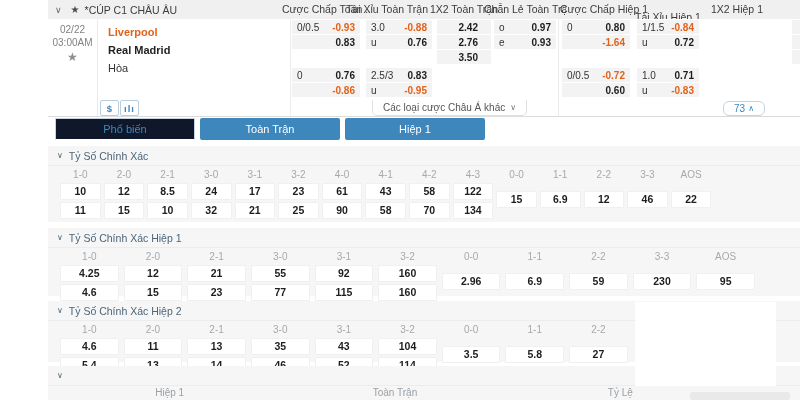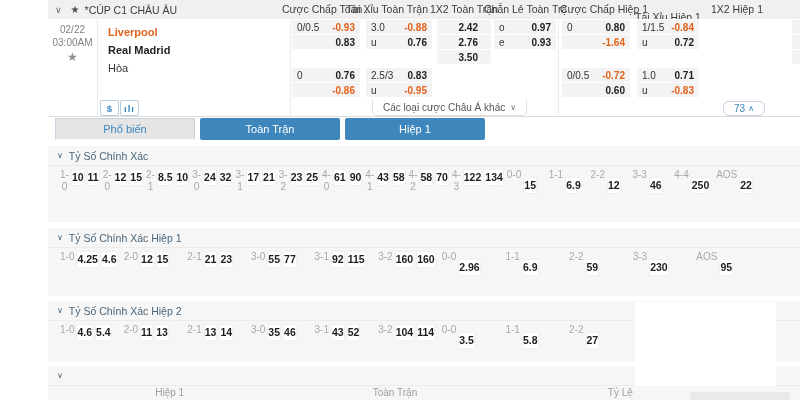--- a/index.html
+++ b/index.html
@@ -57,35 +57,35 @@
   .more-tab .caret{color:#777;font-size:8px;}
   .count-box{position:absolute;left:675px;top:82px;width:40px;height:13px;border:1px solid #c5d4e2;
              border-radius:6px;background:#fff;color:#3a87c0;font-size:10px;display:flex;
              align-items:center;justify-content:center;gap:3px;}
   .count-box .caret{font-size:8px;}
 
   
   .tabs-row{position:absolute;left:48px;top:118px;width:752px;height:23px;}
   .tab{position:absolute;top:0;height:22px;display:flex;align-items:center;justify-content:center;
        font-size:11px;box-sizing:border-box;}
-  .tab.active{left:7px;width:140px;background:#e5e5e5;border:1px solid #c7d3de;border-bottom-color:#fff;color:#3a87c0;}
+  .tab.active{left:7px;width:140px;background:#0f172a;border:1px solid #c7d3de;border-bottom-color:#fff;color:#3a87c0;}
   .tab.t1{left:152px;width:140px;background:#3e87bd;color:#fff;border-radius:2px;}
   .tab.t2{left:297px;width:140px;background:#3e87bd;color:#fff;border-radius:2px;}
 
   
   .section{position:absolute;left:48px;width:752px;background:#f6f6f6;box-sizing:border-box;}
   #sec0{top:146px;height:76px;} #sec1{top:228px;height:68px;}
   #sec2{top:301px;height:61px;} #sec3{top:366px;height:34px;}
   .sec-title{height:19px;display:flex;align-items:center;padding-left:9px;color:#4a657a;
              font-size:10.5px;border-bottom:1px solid #ececec;gap:6px;}
   .sec-title .chev{font-size:8px;color:#4a657a;}
   .sec-grid{display:grid;margin:3px 45px 0 12px;}
   .cols-16{grid-template-columns:repeat(16,1fr);column-gap:3px;}
   .cols-11{grid-template-columns:repeat(11,1fr);column-gap:5px;}
-  .scol{display:flex;flex-direction:row;gap:2px;}
+  .scol{display:flex;flex-direction:column;gap:2px;}
   .score-h{height:12px;line-height:12px;text-align:center;color:#a5a9ad;font-size:10px;}
   .cell{height:15px;line-height:15px;background:#fff;border:1px solid #f0f0f0;border-radius:1px;
         text-align:center;font-size:10.5px;font-weight:bold;color:#1d1d1d;}
   .cell.single{margin-top:8px;}
 
   
   .htft-headers,.htft-cells{display:grid;grid-template-columns:1fr 1fr 1fr;column-gap:6px;
                             margin:1px 70px 0 12px;}
   .htft-h{height:12px;line-height:12px;text-align:center;color:#9aa0a5;font-size:10px;}
   .pill{position:absolute;right:10px;top:26px;width:100px;height:8px;background:#e9e9e9;border-radius:2px;}
@@ -336,24 +336,20 @@
       </div>
       <div class="scol">
         <div class="score-h">2-2</div>
         <div class="cell single">12</div>
       </div>
       <div class="scol">
         <div class="score-h">3-3</div>
         <div class="cell single">46</div>
       </div>
       <div class="scol">
-        <div class="score-h">4-4</div>
-        <div class="cell single">250</div>
-      </div>
-      <div class="scol">
         <div class="score-h">AOS</div>
         <div class="cell single">22</div>
       </div>
     </div>
 </div>
 
 <div class="section" id="sec1">
   <div class="sec-title">
     <span class="chev">∨</span>
     <span>Tỷ Số Chính Xác Hiệp 1</span>

